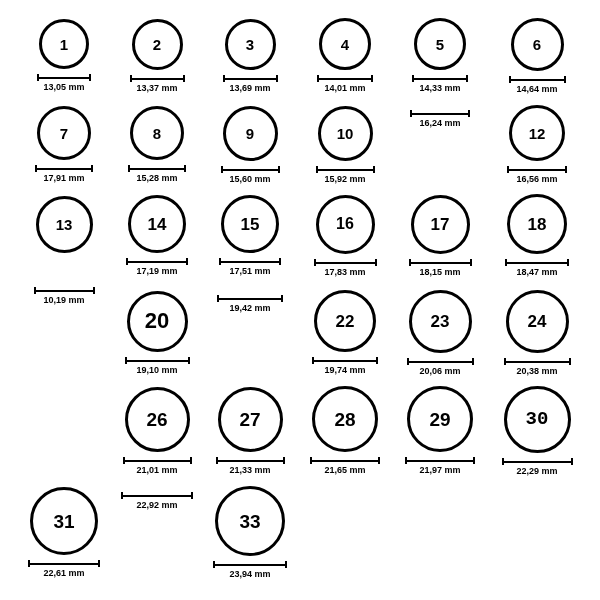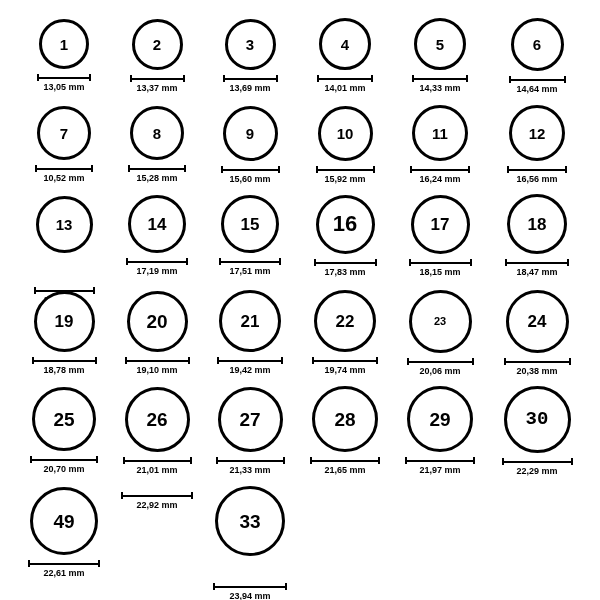--- a/index.html
+++ b/index.html
@@ -155,21 +155,21 @@
     </div>
     <div class="ring-cell" style="left: 19px; top: 106px; width: 90px;">
       <div class="ring-circle" style="width: 54px; height: 54px;">
         <span class="ring-size" style="font-size: 15px;">7</span>
       </div>
       <div class="dim-wrap">
         <div class="dim-bar" style="width: 58px;">
           <span class="dim-tick left"></span>
           <span class="dim-tick right"></span>
         </div>
-        <div class="dim-label">10,52 mm</div>
+        <div class="dim-label">17,91 mm</div>
       </div>
     </div>
     <div class="ring-cell" style="left: 112px; top: 106px; width: 90px;">
       <div class="ring-circle" style="width: 54px; height: 54px;">
         <span class="ring-size" style="font-size: 15px;">8</span>
       </div>
       <div class="dim-wrap">
         <div class="dim-bar" style="width: 58px;">
           <span class="dim-tick left"></span>
           <span class="dim-tick right"></span>
@@ -195,23 +195,20 @@
       </div>
       <div class="dim-wrap">
         <div class="dim-bar" style="width: 59px;">
           <span class="dim-tick left"></span>
           <span class="dim-tick right"></span>
         </div>
         <div class="dim-label">15,92 mm</div>
       </div>
     </div>
     <div class="ring-cell" style="left: 395px; top: 105px; width: 90px;">
-      <div class="ring-circle" style="width: 56px; height: 56px;">
-        <span class="ring-size" style="font-size: 15px;">11</span>
-      </div>
       <div class="dim-wrap">
         <div class="dim-bar" style="width: 60px;">
           <span class="dim-tick left"></span>
           <span class="dim-tick right"></span>
         </div>
         <div class="dim-label">16,24 mm</div>
       </div>
     </div>
     <div class="ring-cell" style="left: 492px; top: 105px; width: 90px;">
       <div class="ring-circle" style="width: 56px; height: 56px;">
@@ -256,21 +253,21 @@
       <div class="dim-wrap">
         <div class="dim-bar" style="width: 62px;">
           <span class="dim-tick left"></span>
           <span class="dim-tick right"></span>
         </div>
         <div class="dim-label">17,51 mm</div>
       </div>
     </div>
     <div class="ring-cell" style="left: 300px; top: 194.5px; width: 90px;">
       <div class="ring-circle" style="width: 59px; height: 59px;">
-        <span class="ring-size" style="font-size: 22px;">16</span>
+        <span class="ring-size" style="font-size: 16px;">16</span>
       </div>
       <div class="dim-wrap">
         <div class="dim-bar" style="width: 63px;">
           <span class="dim-tick left"></span>
           <span class="dim-tick right"></span>
         </div>
         <div class="dim-label">17,83 mm</div>
       </div>
     </div>
     <div class="ring-cell" style="left: 395px; top: 194.5px; width: 90px;">
@@ -290,48 +287,33 @@
         <span class="ring-size" style="font-size: 17px;">18</span>
       </div>
       <div class="dim-wrap">
         <div class="dim-bar" style="width: 64px;">
           <span class="dim-tick left"></span>
           <span class="dim-tick right"></span>
         </div>
         <div class="dim-label">18,47 mm</div>
       </div>
     </div>
-    <div class="ring-cell" style="left: 19px; top: 290.5px; width: 90px;">
-      <div class="ring-circle" style="width: 61px; height: 61px;">
-        <span class="ring-size" style="font-size: 17px;">19</span>
-      </div>
-      <div class="dim-wrap">
-        <div class="dim-bar" style="width: 65px;">
-          <span class="dim-tick left"></span>
-          <span class="dim-tick right"></span>
-        </div>
-        <div class="dim-label">18,78 mm</div>
-      </div>
-    </div>
     <div class="ring-cell" style="left: 112px; top: 290.5px; width: 90px;">
       <div class="ring-circle" style="width: 61px; height: 61px;">
-        <span class="ring-size" style="font-size: 19px;">20</span>
+        <span class="ring-size" style="font-size: 22px;">20</span>
       </div>
       <div class="dim-wrap">
         <div class="dim-bar" style="width: 65px;">
           <span class="dim-tick left"></span>
           <span class="dim-tick right"></span>
         </div>
         <div class="dim-label">19,10 mm</div>
       </div>
     </div>
     <div class="ring-cell" style="left: 205px; top: 290px; width: 90px;">
-      <div class="ring-circle" style="width: 62px; height: 62px;">
-        <span class="ring-size" style="font-size: 17px;">21</span>
-      </div>
       <div class="dim-wrap">
         <div class="dim-bar" style="width: 66px;">
           <span class="dim-tick left"></span>
           <span class="dim-tick right"></span>
         </div>
         <div class="dim-label">19,42 mm</div>
       </div>
     </div>
     <div class="ring-cell" style="left: 300px; top: 290px; width: 90px;">
       <div class="ring-circle" style="width: 62px; height: 62px;">
@@ -340,21 +322,21 @@
       <div class="dim-wrap">
         <div class="dim-bar" style="width: 66px;">
           <span class="dim-tick left"></span>
           <span class="dim-tick right"></span>
         </div>
         <div class="dim-label">19,74 mm</div>
       </div>
     </div>
     <div class="ring-cell" style="left: 395px; top: 289.5px; width: 90px;">
       <div class="ring-circle" style="width: 63px; height: 63px;">
-        <span class="ring-size" style="font-size: 11px;">23</span>
+        <span class="ring-size" style="font-size: 17px;">23</span>
       </div>
       <div class="dim-wrap">
         <div class="dim-bar" style="width: 67px;">
           <span class="dim-tick left"></span>
           <span class="dim-tick right"></span>
         </div>
         <div class="dim-label">20,06 mm</div>
       </div>
     </div>
     <div class="ring-cell" style="left: 492px; top: 289.5px; width: 90px;">
@@ -362,32 +344,20 @@
         <span class="ring-size" style="font-size: 17px;">24</span>
       </div>
       <div class="dim-wrap">
         <div class="dim-bar" style="width: 67px;">
           <span class="dim-tick left"></span>
           <span class="dim-tick right"></span>
         </div>
         <div class="dim-label">20,38 mm</div>
       </div>
     </div>
-    <div class="ring-cell" style="left: 19px; top: 387px; width: 90px;">
-      <div class="ring-circle" style="width: 64px; height: 64px;">
-        <span class="ring-size" style="font-size: 19px;">25</span>
-      </div>
-      <div class="dim-wrap">
-        <div class="dim-bar" style="width: 68px;">
-          <span class="dim-tick left"></span>
-          <span class="dim-tick right"></span>
-        </div>
-        <div class="dim-label">20,70 mm</div>
-      </div>
-    </div>
     <div class="ring-cell" style="left: 112px; top: 386.5px; width: 90px;">
       <div class="ring-circle" style="width: 65px; height: 65px; justify-content: center;">
         <span class="ring-size" style="font-size: 19px;">26</span>
       </div>
       <div class="dim-wrap">
         <div class="dim-bar" style="width: 69px;">
           <span class="dim-tick left"></span>
           <span class="dim-tick right"></span>
         </div>
         <div class="dim-label">21,01 mm</div>
@@ -436,40 +406,40 @@
       <div class="dim-wrap">
         <div class="dim-bar" style="width: 71px;">
           <span class="dim-tick left"></span>
           <span class="dim-tick right"></span>
         </div>
         <div class="dim-label">22,29 mm</div>
       </div>
     </div>
     <div class="ring-cell" style="left: 19px; top: 487px; width: 90px;">
       <div class="ring-circle" style="width: 68px; height: 68px;">
-        <span class="ring-size" style="font-size: 19px;">49</span>
+        <span class="ring-size" style="font-size: 19px;">31</span>
       </div>
       <div class="dim-wrap">
         <div class="dim-bar" style="width: 72px;">
           <span class="dim-tick left"></span>
           <span class="dim-tick right"></span>
         </div>
         <div class="dim-label">22,61 mm</div>
       </div>
     </div>
     <div class="ring-cell" style="left: 112px; top: 487px; width: 90px;">
       <div class="dim-wrap">
         <div class="dim-bar" style="width: 72px;">
           <span class="dim-tick left"></span>
           <span class="dim-tick right"></span>
         </div>
         <div class="dim-label">22,92 mm</div>
       </div>
     </div>
-    <div class="ring-cell" style="left: 205px; top: 486px; width: 90px; gap: 22px;">
+    <div class="ring-cell" style="left: 205px; top: 486px; width: 90px;">
       <div class="ring-circle" style="width: 70px; height: 70px;">
         <span class="ring-size" style="font-size: 19px;">33</span>
       </div>
       <div class="dim-wrap">
         <div class="dim-bar" style="width: 74px;">
           <span class="dim-tick left"></span>
           <span class="dim-tick right"></span>
         </div>
         <div class="dim-label">23,94 mm</div>
       </div>

